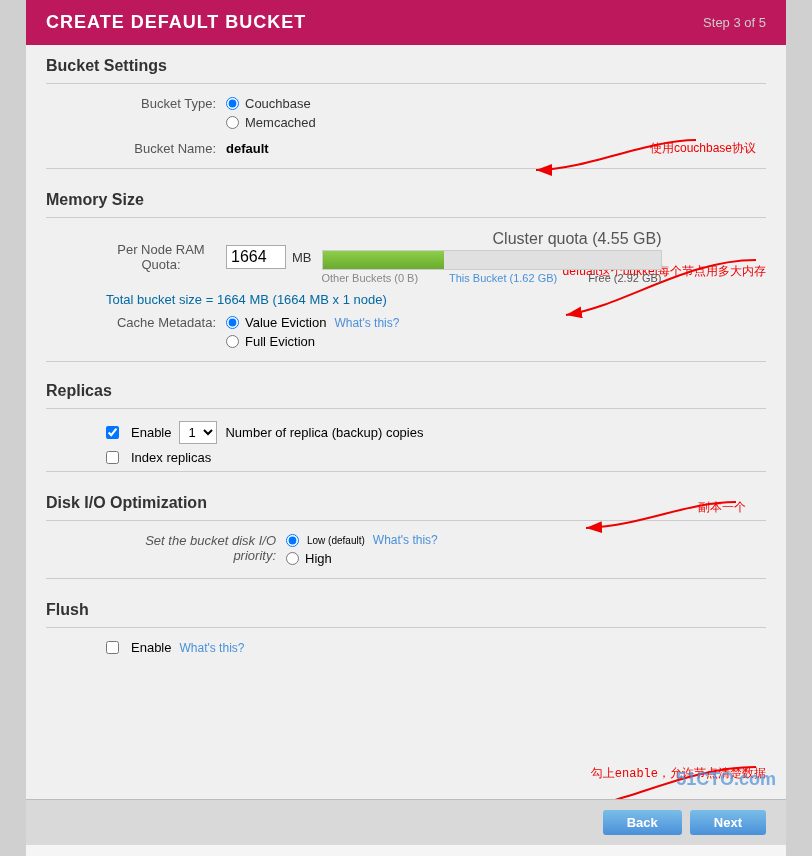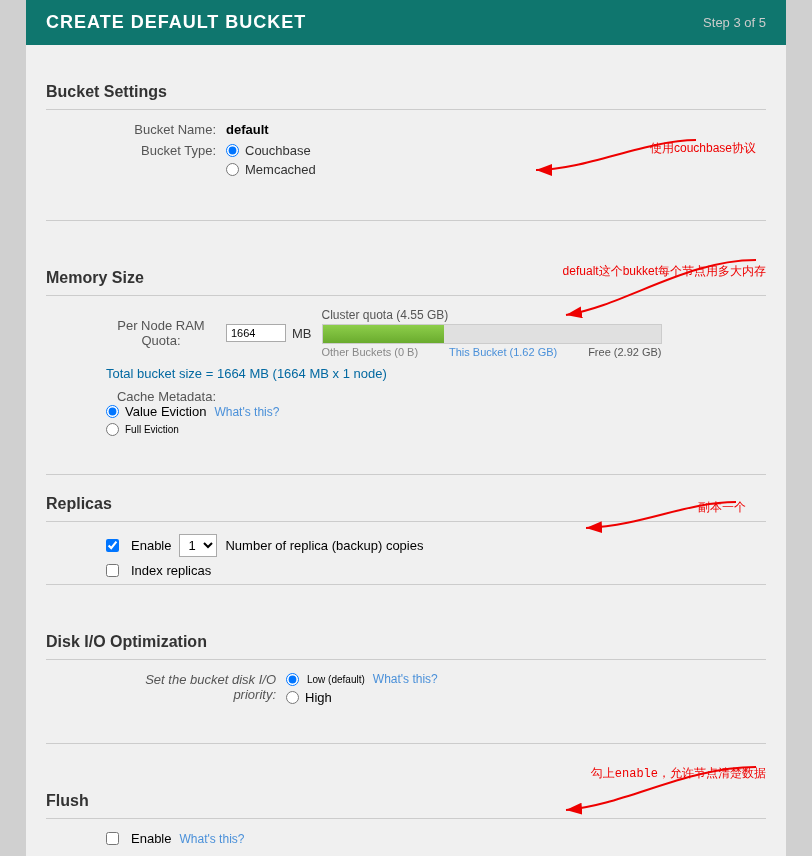--- a/index.html
+++ b/index.html
@@ -11,21 +11,21 @@
       min-height: 856px;
     }
     .main-container {
       width: 760px;
       margin: 0 auto;
       background: #f5f5f5;
       min-height: 856px;
       position: relative;
     }
     .header {
-      background: #0f766e;
+      background: #be185d;
       color: #fff;
       padding: 12px 20px;
       display: flex;
       justify-content: space-between;
       align-items: center;
       gap: 8px;
     }
     .header-title {
       font-size: 18px;
       font-weight: bold;
@@ -34,21 +34,21 @@
     .header-step {
       font-size: 13px;
       color: #ccc;
     }
     .content {
       padding: 0 20px 20px 20px;
       background: #f0f0f0;
     }
     .section {
       background: #f0f0f0;
-      padding: 28px 0;
+      padding: 2px 0;
     }
     .section-title {
       font-size: 16px;
       font-weight: bold;
       color: #333;
       padding: 10px 0 8px 0;
       border-bottom: 1px solid #ccc;
       margin-bottom: 12px;
     }
     .field-row {
@@ -81,23 +81,23 @@
     .radio-label {
       font-size: 13px;
       color: #333;
     }
     .quota-bar-container {
       position: relative;
       width: 340px;
       margin-left: 10px;
     }
     .cluster-quota-label {
-      font-size: 12px;
+      font-size: 16px;
       color: #555;
-      text-align: left;
+      text-align: right;
       margin-bottom: 2px;
     }
     .quota-bar {
       width: 100%;
       height: 20px;
       background: #e0e0e0;
       border: 1px solid #ccc;
       position: relative;
       overflow: hidden;
     }
@@ -130,21 +130,21 @@
       text-align: center;
       margin-right: 10px;
       color: #555;
       font-size: 13px;
       flex-shrink: 0;
     }
     .ram-input {
       width: 60px;
       padding: 2px 4px;
       border: 1px solid #aaa;
-      font-size: 11px;
+      font-size: 16px;
       background: #fff;
     }
     .ram-unit {
       margin-left: 6px;
       font-size: 13px;
       color: #333;
     }
     .total-size-row {
       padding-left: 60px;
       font-size: 13px;
@@ -188,27 +188,26 @@
       left: 0;
       right: 0;
       background: #d9d9d9;
       padding: 10px 20px;
       display: flex;
       justify-content: flex-end;
       gap: 8px;
       border-top: 1px solid #bbb;
     }
     .btn {
-      padding: 22px 24px;
+      padding: 5px 24px;
       font-size: 13px;
       border: none;
       border-radius: 3px;
       cursor: pointer;
       font-weight: bold;
-      font-style: italic;
     }
     .btn-back {
       background: linear-gradient(to bottom, #7abde8, #4a90d9);
       color: #fff;
     }
     .btn-next {
       background: linear-gradient(to bottom, #7abde8, #4a90d9);
       color: #fff;
       text-align: center;
     }
@@ -289,38 +288,38 @@
         <marker id="arrowhead4" markerWidth="8" markerHeight="6" refX="8" refY="3" orient="auto">
           <polygon points="0 0, 8 3, 0 6" fill="#e00"></polygon>
         </marker>
       </defs>
       <path d="M 250,12 C 180,12 120,50 60,55" stroke="#e00" stroke-width="2" fill="none" marker-end="url(#arrowhead4)"></path>
     </svg>
 
     <div class="section">
       <div class="section-title">Bucket Settings</div>
 
-      <div class="field-row">
-        <span class="field-label">Bucket Name:</span>
-        <span class="field-value">default</span>
-      </div>
-
       <div class="field-row" style="align-items:flex-start;">
         <span class="field-label">Bucket Type:</span>
         <div>
           <div class="radio-option" style="padding-left:0; margin-bottom:4px;">
             <input type="radio" name="bucket_type" checked="" style="">
             <span class="radio-label">Couchbase</span>
           </div>
           <div class="radio-option" style="padding-left:0;">
             <input type="radio" name="bucket_type" style="">
             <span class="radio-label">Memcached</span>
           </div>
         </div>
       </div>
+
+      <div class="field-row">
+        <span class="field-label">Bucket Name:</span>
+        <span class="field-value">default</span>
+      </div>
     </div>
 
     <div class="divider"></div>
 
     <div class="section">
       <div class="section-title">Memory Size</div>
 
       <div class="ram-row">
         <span class="ram-label">Per Node RAM Quota:</span>
         <input class="ram-input" type="text" value="1664" style="">
@@ -336,31 +335,31 @@
             <span class="quota-bar-label-this">This Bucket (1.62 GB)</span>
             <span class="quota-bar-label-free">Free (2.92 GB)</span>
           </div>
         </div>
       </div>
 
       <div class="total-size-row">
         <span>Total bucket size = 1664 MB (1664 MB x 1 node)</span>
       </div>
 
-      <div class="field-row" style="align-items:flex-start;flex-direction:column;">
+      <div class="field-row" style="align-items:flex-start;">
         <span class="field-label">Cache Metadata:</span>
         <div>
           <div style="display:flex; align-items:center; margin-bottom:4px;">
             <input type="radio" name="cache_meta" checked="" style="">
             <span style="margin-left:6px; font-size:13px;">Value Eviction</span>
             <a class="whats-this">What's this?</a>
           </div>
           <div style="display:flex; align-items:center;">
             <input type="radio" name="cache_meta" style="">
-            <span style="margin-left:6px; font-size:10px;">Full Eviction</span>
+            <span style="margin-left:6px; font-size:13px;">Full Eviction</span>
           </div>
         </div>
       </div>
     </div>
 
     <div class="divider"></div>
 
     <div class="section replicas-section">
       <div class="section-title">Replicas</div>
 

